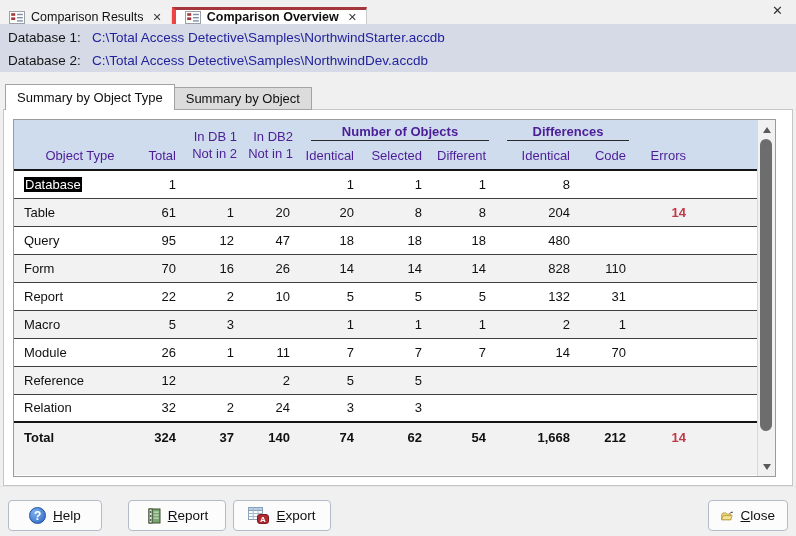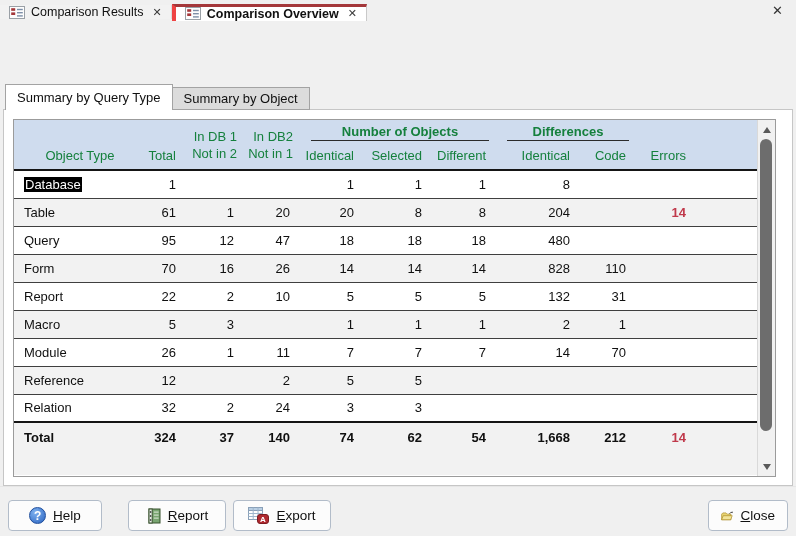--- a/index.html
+++ b/index.html
@@ -7,21 +7,21 @@
   body {
     width:796px; height:536px;
     font-family:"Liberation Sans", sans-serif;
     background:#f0f0f0;
     position:relative; overflow:hidden;
     color:#101010;
   }
   .app { position:absolute; inset:0; }
 
   
-  .doc-tabbar { height:24px; display:flex; align-items:center; background:#f0f0f0; position:relative; }
+  .doc-tabbar { height:24px; display:flex; align-items:flex-end; background:#f0f0f0; position:relative; }
   .doc-tab { display:flex; align-items:center; gap:6px; padding:0 9px; font-size:12.5px; white-space:nowrap; }
   .doc-tab.inactive { background:#f2f2f2; border-right:1px solid #dcdcdc; }
   .doc-tab.active { background:#ffffff; border-top:3px solid #a4373a; border-left:4px solid #ef4444; border-right:1px solid #c9c9c9; font-weight:bold; }
   .tab-close { font-size:11px; color:#3a3a3a; margin-left:3px; font-weight:normal; }
   .win-close { position:absolute; right:13px; top:4px; font-size:13px; color:#333; line-height:1; }
   .form-ico { width:16px; height:13px; flex:0 0 auto; }
 
   
   .db-strip { height:48px; background:#d5dae6; padding:2px 0 0 8px; }
   .db-line { height:23px; display:flex; align-items:center; font-size:13.5px; }
@@ -34,21 +34,21 @@
   .vtab.active { background:#fff; border:1px solid #a3a3a3; border-bottom:none; height:26px; }
   .vtab.inactive { background:#dcdcdc; border:1px solid #a3a3a3; border-left:none; height:23px; }
 
   
   .panel { position:absolute; left:3px; right:3px; top:109px; height:377px; background:#fff; border:1px solid #c6c6c6; z-index:1; }
   .grid-wrap { position:absolute; left:9px; top:9px; right:16px; bottom:8px; border:1px solid #9b9b9b; display:flex; }
   .grid { flex:1 1 auto; overflow:hidden; }
 
   table { border-collapse:collapse; table-layout:fixed; width:100%; }
   th, td { font-size:13px; padding:0; overflow:hidden; white-space:nowrap; }
-  thead th { background:#cfdcee; font-weight:normal; color:#15803d; }
+  thead th { background:#cfdcee; font-weight:normal; color:#4c1d95; }
   tr.h1 th.rs { vertical-align:bottom; padding-bottom:6px; }
   .th-name { text-align:center; padding-left:10px; }
   .th-num { text-align:right; padding-right:12px; }
   .th-2line { text-align:right; padding-right:9px; line-height:1.3; }
   .th-group { vertical-align:top; padding-top:4px; height:24px; }
   .grp { display:block; margin:0 9px; text-align:center; font-weight:bold; border-bottom:1px solid #2b2b2b; padding-bottom:1px; }
   tr.h2 th { vertical-align:bottom; padding-bottom:6px; height:26px; }
 
   tbody td { border-bottom:1px solid #3f3f3f; height:28px; background:#fff; }
   tbody tr:first-child td { border-top:2px solid #151515; }
@@ -104,23 +104,33 @@
         <rect x="8" y="2.8" width="5.8" height="1.4" fill="#7d8fa8"></rect>
         <rect x="8" y="6" width="5.8" height="1.4" fill="#7d8fa8"></rect>
         <rect x="8" y="9.2" width="5.8" height="1.4" fill="#7d8fa8"></rect>
       </svg>
       <span>Comparison Overview</span>
       <span class="tab-close">✕</span>
     </div>
     <span class="win-close">✕</span>
   </div>
 
+  <div class="db-strip">
+    <div class="db-line">
+      <span class="db-label">Database 1:</span>
+      <span class="db-path">C:\Total Access Detective\Samples\NorthwindStarter.accdb</span>
+    </div>
+    <div class="db-line">
+      <span class="db-label">Database 2:</span>
+      <span class="db-path">C:\Total Access Detective\Samples\NorthwindDev.accdb</span>
+    </div>
+  </div>
 
   <div class="view-tabs">
-    <div class="vtab active">Summary by Query Type</div>
+    <div class="vtab active">Summary by Object Type</div>
     <div class="vtab inactive">Summary by Object</div>
   </div>
 
   <div class="panel">
     <div class="grid-wrap">
       <div class="grid">
         <table>
           <colgroup>
             <col style="width:122px">
               <col style="width:52px">

